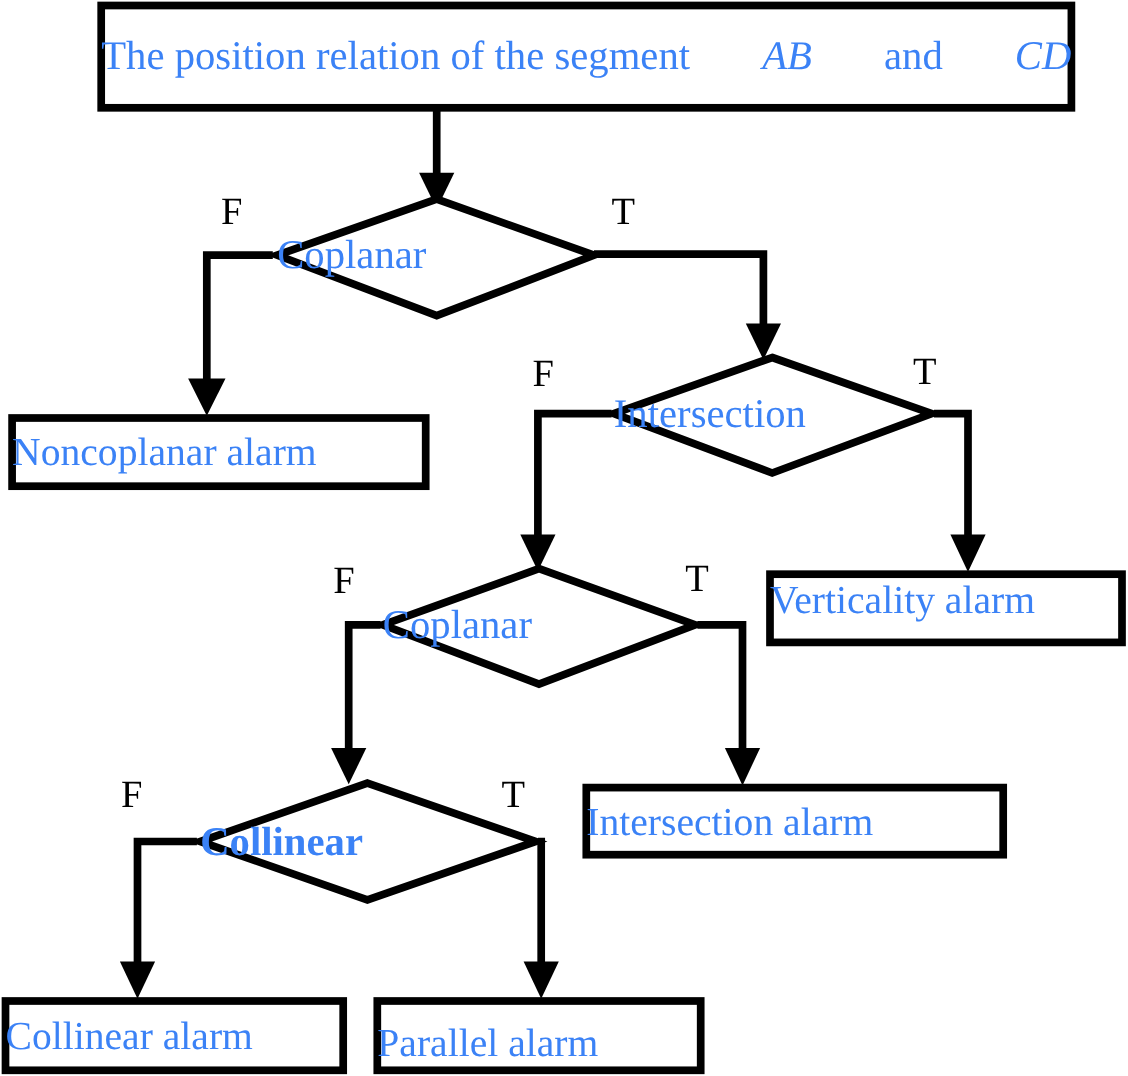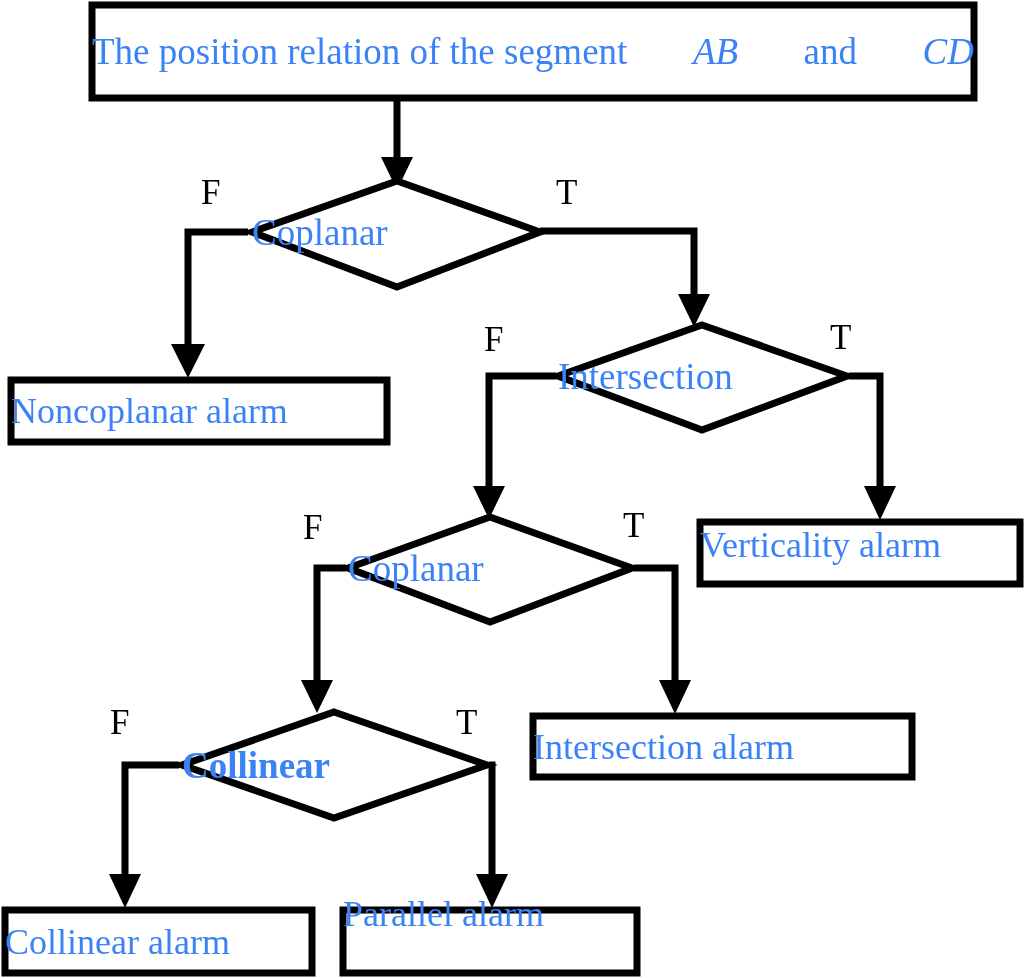--- a/index.html
+++ b/index.html
@@ -147,21 +147,21 @@
   <div class="node-label diamond-label" style="left:182px; top:741px; width:306px; height:48px;font-weight:bold;">Collinear</div>
 
   <div class="node-label box-label" style="left:11px; top:380px; width:376px; height:62px;">Noncoplanar alarm</div>
 
   <div class="node-label box-label" style="left:700px; top:514px; width:320px; height:62px;">Verticality alarm</div>
 
   <div class="node-label box-label" style="left:5px; top:910px; width:307px; height:63px;">Collinear alarm</div>
 
   <div class="node-label box-label" style="left:533px; top:716px; width:379px; height:61px;">Intersection alarm</div>
 
-  <div class="node-label box-label" style="left:343px; top:882px; width:294px; height:63px;">Parallel alarm</div>
+  <div class="node-label box-label" style="left:343px; top:916px; width:294px; height:63px;">Parallel alarm</div>
 
   <div class="edge-label" style="left:201px; top:175px;">F</div>
 
   <div class="edge-label" style="left:556px; top:175px;">T</div>
 
   <div class="edge-label" style="left:484px; top:322px;">F</div>
 
   <div class="edge-label" style="left:830px; top:320px;">T</div>
 
   <div class="edge-label" style="left:303px; top:510px;">F</div>

